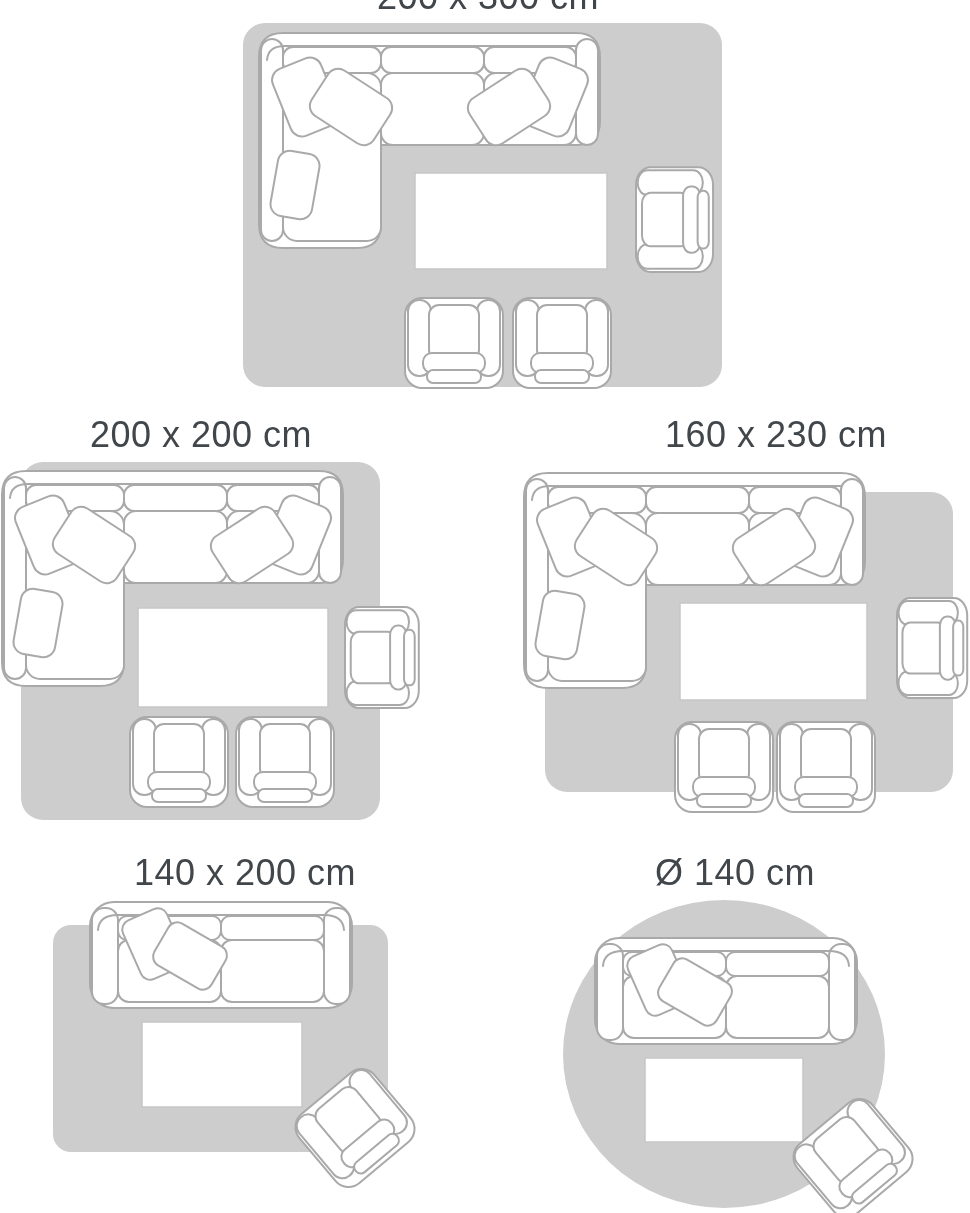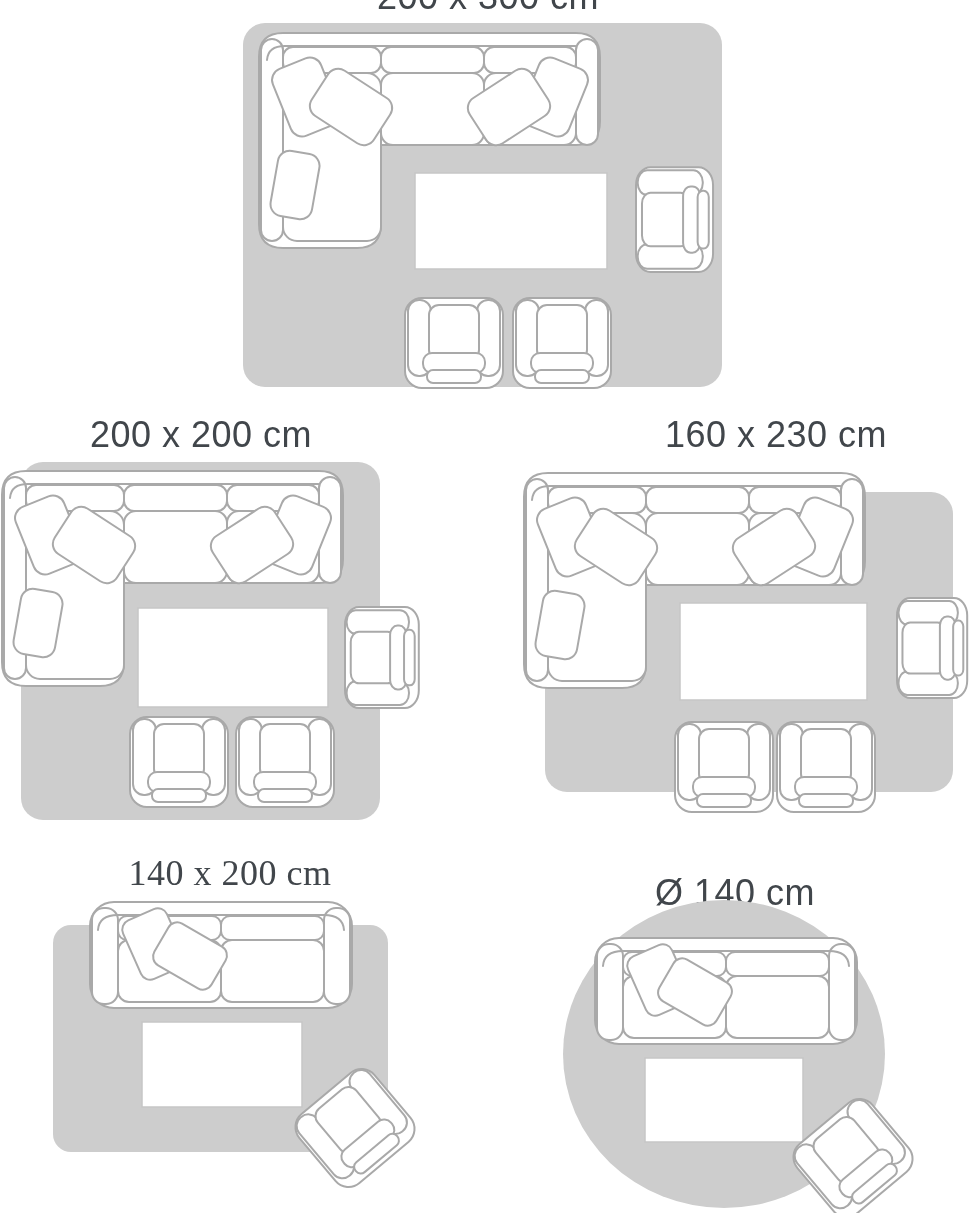--- a/index.html
+++ b/index.html
@@ -19,22 +19,22 @@
     font-size: 36px;
     font-weight: 300;
     letter-spacing: 0.5px;
     line-height: 1;
     color: var(--title-text);
     white-space: nowrap;
   }
   .t1 { left: 288px; top: -21px; }
   .t2 { left: 1px;   top: 417px; }
   .t3 { left: 576px; top: 417px; }
-  .t4 { left: 30px;  top: 855px; font-family: Liberation Serif, serif; }
-  .t5 { left: 535px; top: 855px; margin-top: 20px; }
+  .t4 { left: 45px;  top: 855px; }
+  .t5 { left: 535px; top: 855px; }
   .scene { position: absolute; left: 0; top: 0; }
   .rug { fill: var(--rug); stroke: none; }
   .furn {
     fill: var(--furniture-fill);
     stroke: var(--furniture-outline);
     stroke-width: 2;
     stroke-linejoin: round;
     vector-effect: non-scaling-stroke;
   }
   .furn-line {

